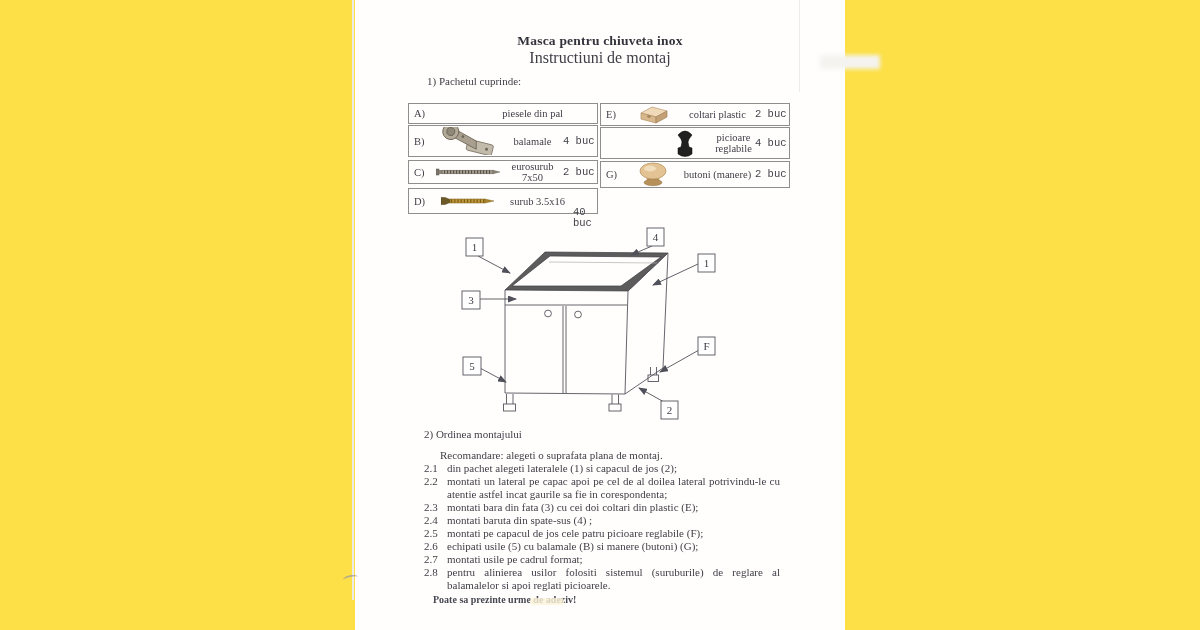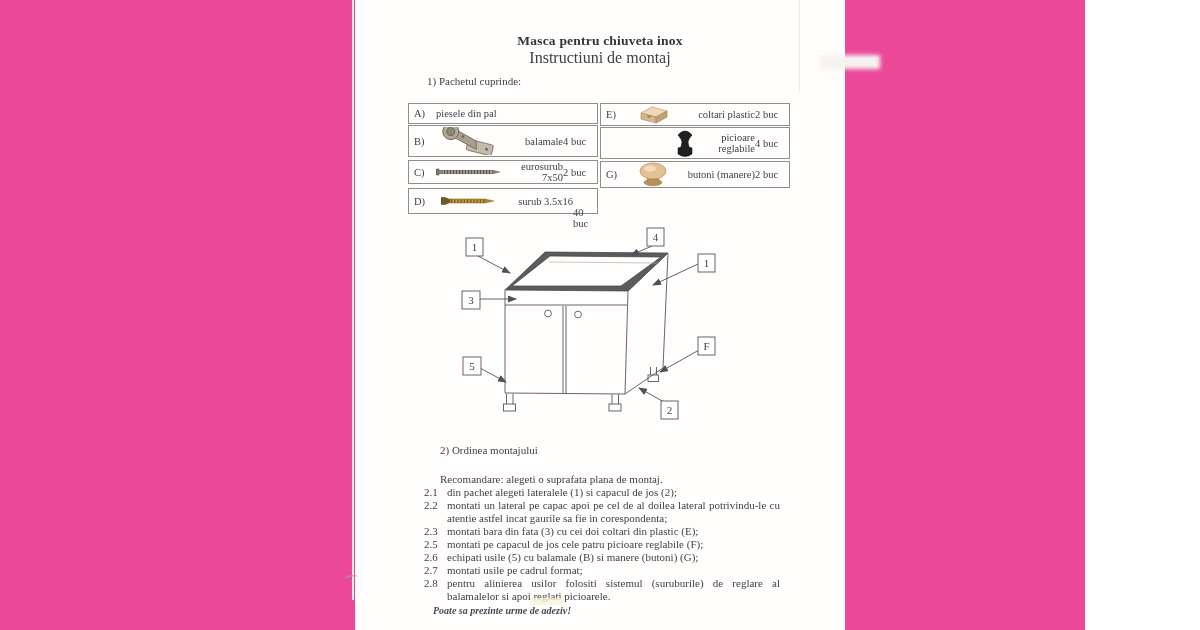--- a/index.html
+++ b/index.html
@@ -1,43 +1,43 @@
 <!DOCTYPE html>
 <html><head>
 <meta charset="utf-8">
 <style>
   html,body{margin:0;padding:0;background:#ffffff;}
-  .stage{position:relative;width:1085px;height:630px;background:#ec4899;overflow:hidden;
+  .stage{position:relative;width:1200px;height:630px;background:#fde047;overflow:hidden;
          font-family:"Liberation Serif", serif;color:#3e3e47;}
   .page{position:absolute;left:355px;top:0;width:490px;height:630px;background:#fffefc;}
   .edge{position:absolute;background:#ecebe7;}
   .title{position:absolute;left:0;top:33px;width:100%;text-align:center;
          font-weight:bold;font-size:13.5px;color:#33333c;letter-spacing:.2px;}
   .subtitle{position:absolute;left:0;top:49px;width:100%;text-align:center;font-size:16px;}
   .s1-heading{position:absolute;left:72px;top:75px;font-size:11px;}
   
   .prow{position:absolute;border:1px solid #8e8e8e;background:#fffefc;
         display:flex;align-items:center;font-size:10.5px;box-sizing:border-box;}
   .prow .pl{width:22px;padding-left:5px;flex:none;}
   .prow .pic{width:64px;flex:none;display:flex;align-items:center;justify-content:center;}
   .prow .pic-r{width:50px;flex:none;display:flex;align-items:center;justify-content:center;}
-  .prow .pn{flex:1;text-align:left;}
-  .prow .pn-l{flex:1;text-align:right;padding-left:2px;}
-  .prow .pq{width:34px;flex:none;line-height:11px;}
+  .prow .pn{flex:1;text-align:right;}
+  .prow .pn-l{flex:1;text-align:center;padding-left:2px;}
+  .prow .pq{width:34px;flex:none;line-height:11px;font-family:Liberation Mono, monospace;}
   .prow .pq.wrap{width:24px;margin-top:34px;}
   
   .diagram{position:absolute;left:55px;top:225px;width:390px;height:200px;}
   
   .s2{position:absolute;left:69px;top:428px;width:356px;font-size:11px;line-height:13px;}
-  .s2-heading{margin:16px;}
-  .s2-rec{margin:0 0 0 16px;}
+  .s2-heading{margin:0;}
+  .s2-rec{margin:8px 0 0 16px;}
   .step{display:flex;}
   .step .sn{width:23px;flex:none;}
   .step .st{flex:1;text-align:justify;}
-  .note{margin:1px 0 0 9px;font-size:10px;font-weight:bold;font-style:italic;color:#474752;}
+  .note{margin:1px 0 0 9px;font-size:10px;font-weight:bold;color:#474752;}
   .artifact{position:absolute;}
   svg text{font-family:"Liberation Serif", serif;}
 </style>
 </head>
 <body>
 
 <div class="stage">
   <div class="page">
 
     <div class="edge" style="left:-3px;top:0;width:2px;height:600px;"></div>
@@ -212,20 +212,24 @@
       </div>
       <div class="step">
         <span class="sn">2.2</span>
         <div class="st">montati un lateral pe capac apoi pe cel de al doilea lateral potrivindu-le cu atentie astfel incat gaurile sa fie in corespondenta;</div>
       </div>
       <div class="step">
         <span class="sn">2.3</span>
         <div class="st">montati bara din fata (3) cu cei doi coltari din plastic (E);</div>
       </div>
       <div class="step">
+        <span class="sn">2.4</span>
+        <div class="st">montati baruta din spate-sus (4) ;</div>
+      </div>
+      <div class="step">
         <span class="sn">2.5</span>
         <div class="st">montati pe capacul de jos cele patru picioare reglabile (F);</div>
       </div>
       <div class="step">
         <span class="sn">2.6</span>
         <div class="st">echipati usile (5) cu balamale (B) si manere (butoni) (G);</div>
       </div>
       <div class="step">
         <span class="sn">2.7</span>
         <div class="st">montati usile pe cadrul format;</div>

